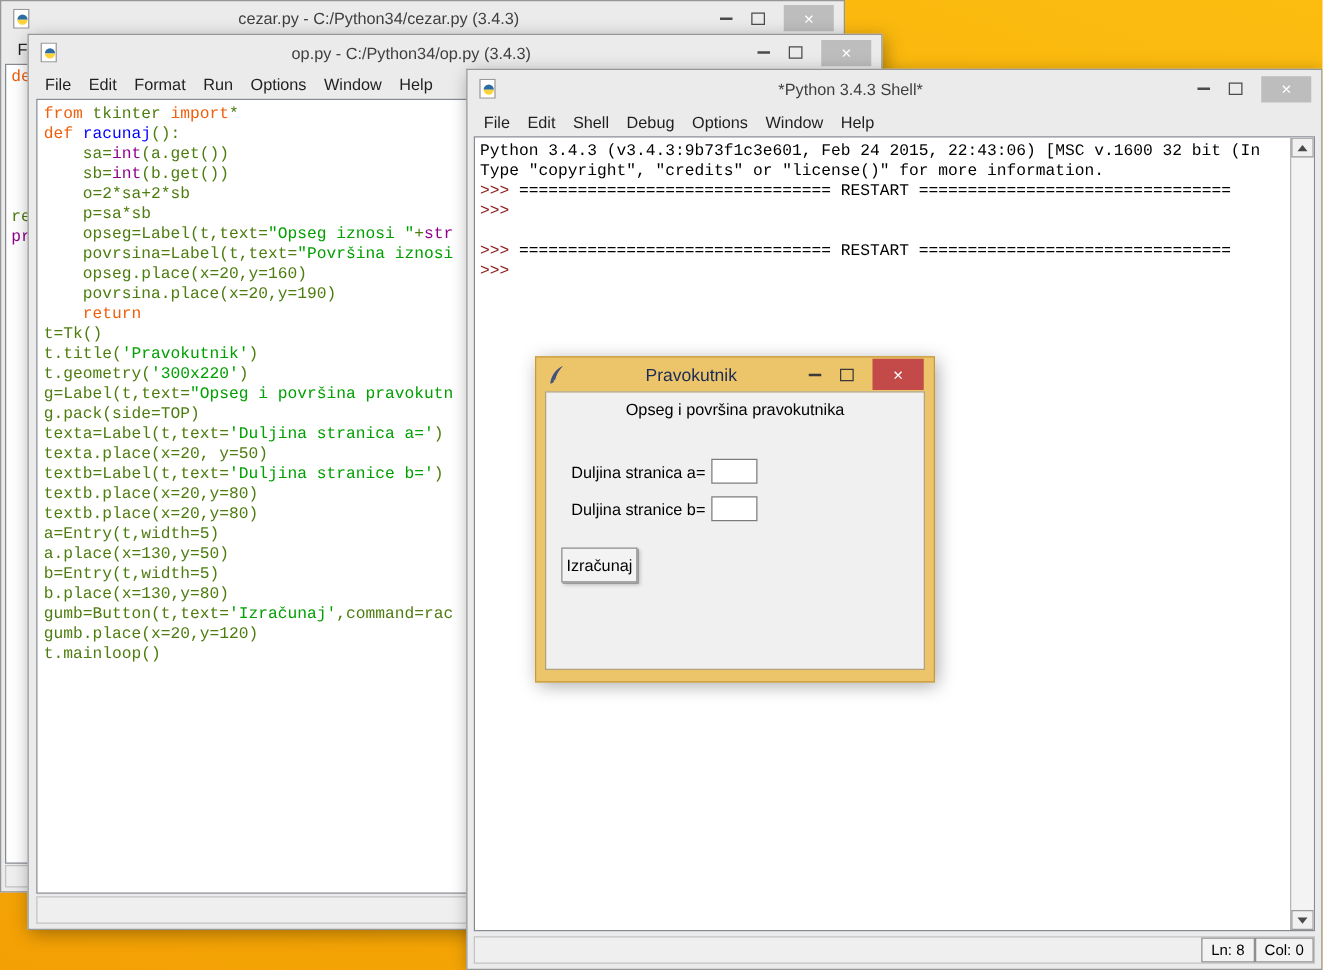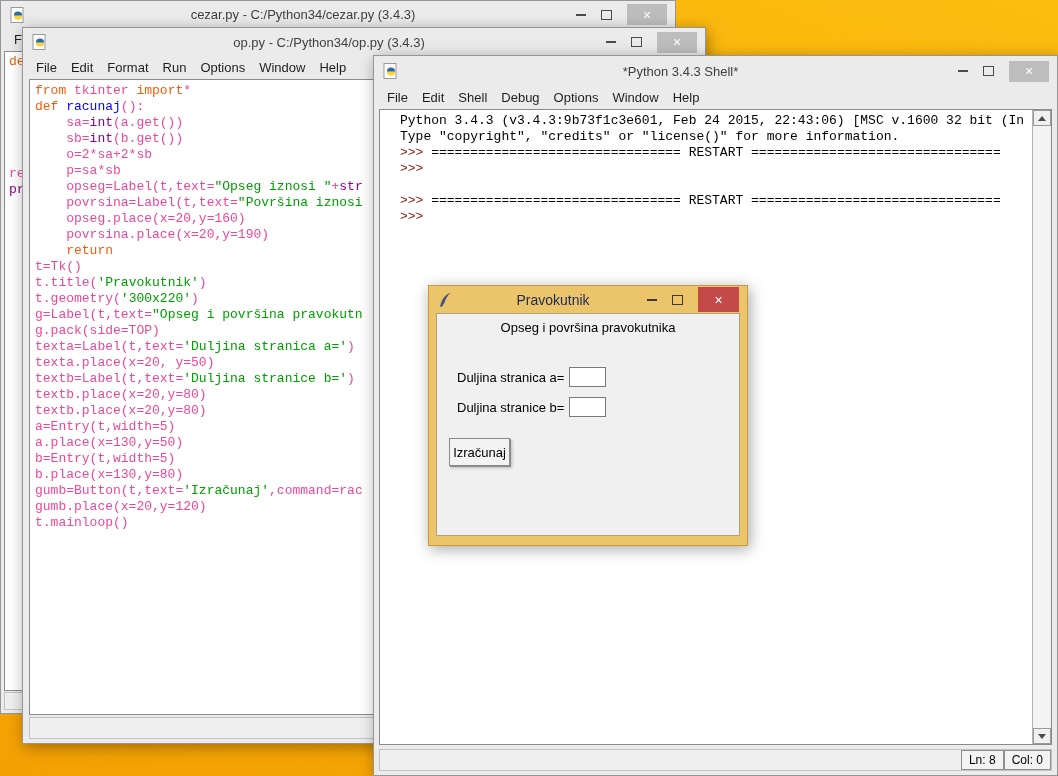--- a/index.html
+++ b/index.html
@@ -18,39 +18,39 @@
   .glyph-max{width:9px;height:8px;border:1px solid #4b4b4b;display:inline-block;background:transparent;}
   .btn-close{width:40px;height:21px;background:#bdbdbd;color:#fff;display:flex;align-items:center;
     justify-content:center;font-size:14px;line-height:1;}
   
   .menubar{display:flex;align-items:center;height:22px;padding-left:6px;font-size:13px;color:#1f1f1f;}
   .menu-item{padding:0 7px;}
   
   .pane{position:absolute;background:#fff;border:1px solid #878b92;box-sizing:border-box;overflow:hidden;}
   .code{font-family:"Liberation Mono","DejaVu Sans Mono",monospace;font-size:13px;line-height:16px;}
   .cl{height:16px;white-space:pre;}
-  .tk-k{color:#ee5f0c}.tk-b{color:#900090}.tk-s{color:#00a000}.tk-d{color:#0000ff}.tk-n{color:#ec4899}
+  .tk-k{color:#ee5f0c}.tk-b{color:#900090}.tk-s{color:#00a000}.tk-d{color:#0000ff}.tk-n{color:#4d7c0f}
   .sh-p{color:#8f2020}.sh-o{color:#000}
   .strip{position:absolute;background:#efefef;border:1px solid #c2c2c2;box-sizing:border-box;text-align:right;}
   
   #win-cezar{left:0;top:0;width:676px;height:714px;}
   #win-cezar .tb{height:27px;}
   #cezar-editor{left:3px;top:50px;right:3px;bottom:22px;padding:2px 0 0 4px;}
   #cezar-editor .frag{position:absolute;left:4px;}
   #win-cezar .strip{left:3px;right:3px;bottom:3px;height:18px;}
   
   #win-op{left:22px;top:27px;width:684px;height:717px;}
   #win-op .tb{height:28px;}
   #op-editor{left:6px;top:51px;right:6px;bottom:28px;padding:3px 0 0 5px;}
   #win-op .strip{left:6px;right:6px;bottom:4px;height:22px;}
   
   #win-shell{left:373px;top:55px;width:685px;height:721px;}
   #win-shell .tb{height:30px;}
   #shell-pane{left:5px;right:5px;top:53px;bottom:30px;}
-  #shell-text{position:absolute;left:0;top:0;right:19px;bottom:0;padding:3px 0 4px 4px;overflow:hidden;margin-left:16px;}
+  #shell-text{position:absolute;left:0;top:0;right:19px;bottom:0;padding:3px 0 4px 4px;overflow:hidden;}
   #shell-scroll{position:absolute;right:0;top:0;bottom:0;width:18px;border-left:1px solid #b5b5b5;background:#f3f3f3;}
   .scroll-btn{position:absolute;left:0;right:0;height:16px;background:#f0f0f0;border:1px solid #9a9a9a;
     box-sizing:border-box;display:flex;align-items:center;justify-content:center;}
   .scroll-btn.up{top:0;} .scroll-btn.down{bottom:0;}
   .tri-up{width:0;height:0;border-left:4px solid transparent;border-right:4px solid transparent;border-bottom:5px solid #4a4a4a;}
   .tri-down{width:0;height:0;border-left:4px solid transparent;border-right:4px solid transparent;border-top:5px solid #4a4a4a;}
   #shell-status{left:5px;right:5px;bottom:4px;height:22px;display:flex;justify-content:flex-end;align-items:stretch;}
   .cell{border:1px solid #8f8f8f;background:#f3f3f3;padding:2px 7px;font-size:12px;color:#000;
     display:flex;align-items:center;box-sizing:border-box;}
   

